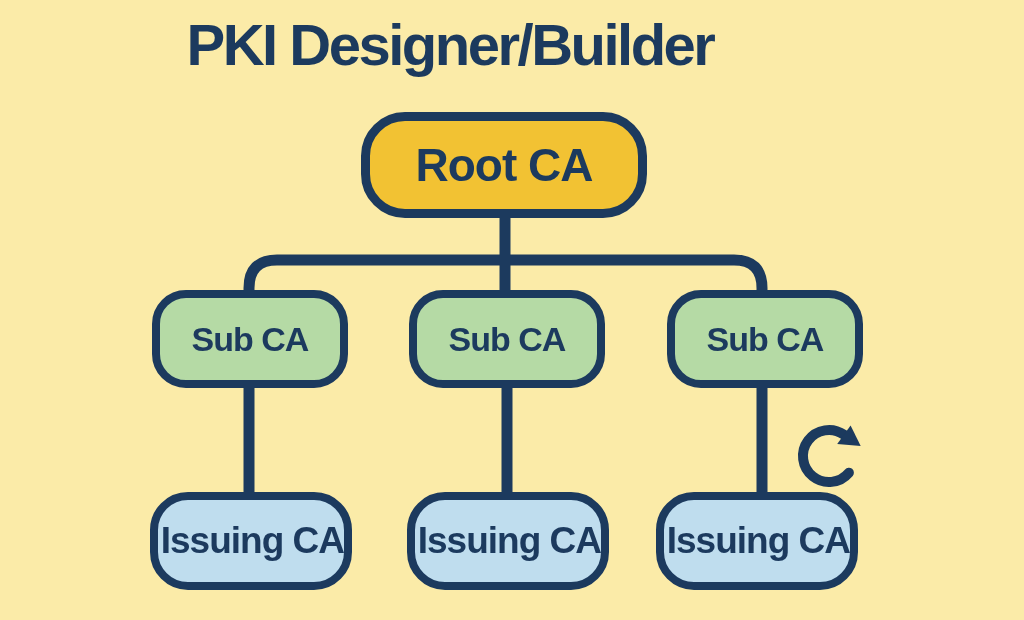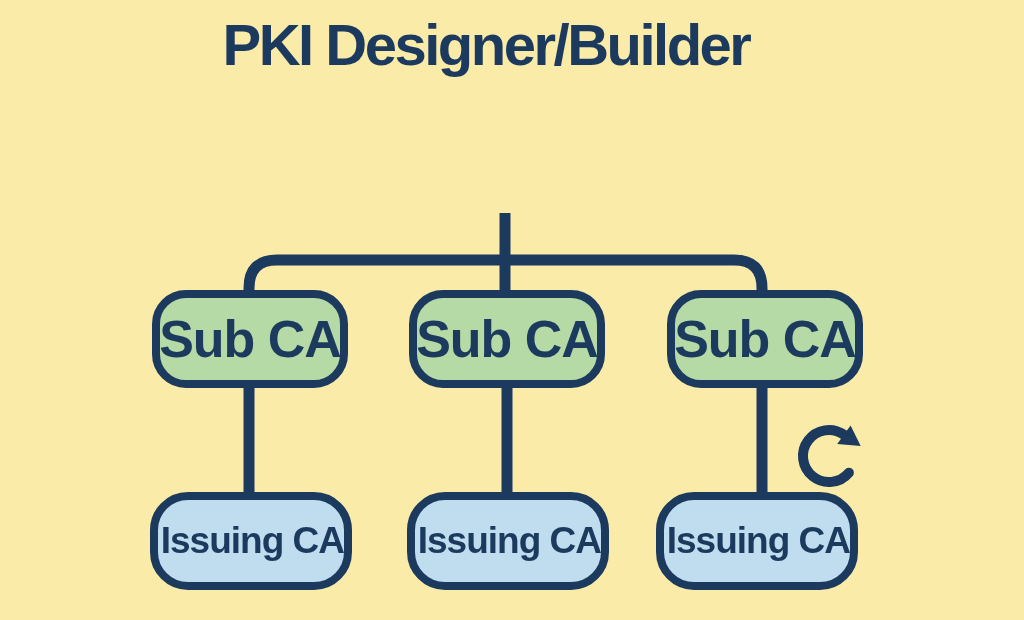--- a/index.html
+++ b/index.html
@@ -21,21 +21,20 @@
     top: 8px;
     left: 0;
     width: 900px;
     text-align: center;
     font-size: 58px;
     line-height: 74px;
     font-weight: bold;
     letter-spacing: -2.5px;
     color: #1C3A5E;
     white-space: nowrap;
-    padding-left: 36px;
   }
   
   svg.wires {
     position: absolute;
     top: 0; left: 0;
     width: 1024px;
     height: 620px;
     z-index: 1;
   }
   
@@ -58,21 +57,21 @@
     background: #F2C233;
     border-radius: 44px;
     font-size: 46px;
   }
   .node-sub {
     width: 196px; height: 98px;
     top: 290px;
     background: #B5DAA5;
     border-width: 8px;
     border-radius: 34px;
-    font-size: 52px;
+    font-size: 34px;
   }
   .node-sub.c1 { left: 152px; }
   .node-sub.c2 { left: 409px; }
   .node-sub.c3 { left: 667px; }
   .node-issuing {
     width: 202px; height: 98px;
     top: 492px;
     background: #BFDDEE;
     border-width: 8px;
     border-radius: 38px;
@@ -101,20 +100,23 @@
       <path d="M507 384 L507 496"></path>
       <path d="M762 386 L762 496"></path>
     </g>
 
     <g>
       <path d="M848.9 472.7 A26 26 0 1 1 843.9 434.7" stroke="#1C3A5E" stroke-width="10" stroke-linecap="round" fill="none"></path>
       <polygon points="860.7,445.9 850.6,425.5 837.2,443.9" fill="#1C3A5E"></polygon>
     </g>
   </svg>
 
+  <div class="node node-root">
+    <span>Root CA</span>
+  </div>
 
   <div class="node node-sub c1">
     <span>Sub CA</span>
   </div>
   <div class="node node-sub c2">
     <span>Sub CA</span>
   </div>
   <div class="node node-sub c3">
     <span>Sub CA</span>
   </div>

